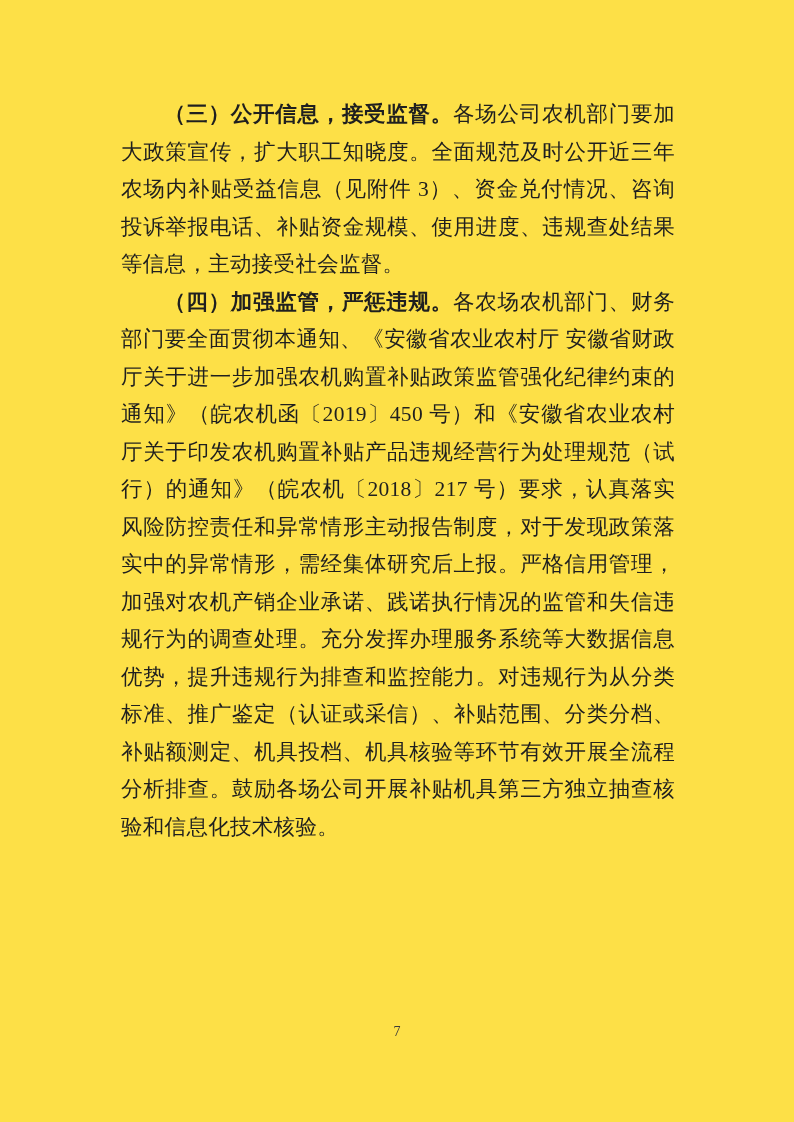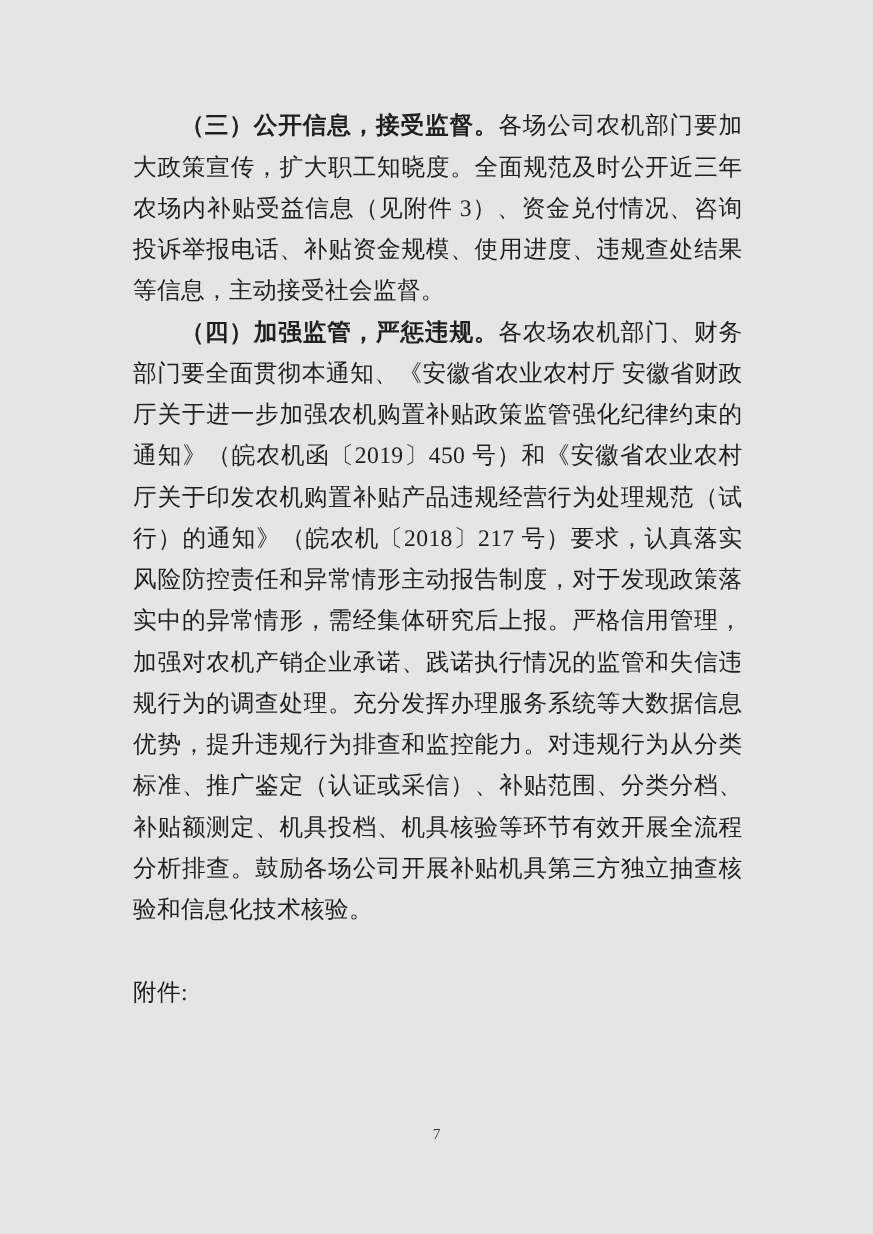--- a/index.html
+++ b/index.html
@@ -4,21 +4,21 @@
 <style>
   html, body {
     margin: 0;
     padding: 0;
     background: #ffffff;
   }
   .page {
     position: relative;
     width: 794px;
     height: 1122px;
-    background: #e5e5e5;
+    background: #fde047;
     overflow: hidden;
     font-family: "Liberation Serif", "DejaVu Serif", serif;
     color: #1f1f1f;
   }
   .doc-body {
     position: absolute;
     left: 121px;
     top: 96px;
     width: 554px;
     font-size: 21.5px;
@@ -62,19 +62,18 @@
 <body>
 
 <div class="page">
   <div class="doc-body">
 
     <p class="para"><span class="lead">（三）公开信息，接受监督。</span><span>各场公司农机部门要加大政策宣传，扩大职工知晓度。全面规范及时公开近三年农场内补贴受益信息（见附件 3）、资金兑付情况、咨询投诉举报电话、补贴资金规模、使用进度、违规查处结果等信息，主动接受社会监督。</span></p>
 
     <p class="para"><span class="lead">（四）加强监管，严惩违规。</span><span>各农场农机部门、财务部门要全面贯彻本通知、《安徽省农业农村厅 安徽省财政厅关于进一步加强农机购置补贴政策监管强化纪律约束的通知》（皖农机函〔2019〕450 号）和《安徽省农业农村厅关于印发农机购置补贴产品违规经营行为处理规范（试行）的通知》（皖农机〔2018〕217 号）要求，认真落实风险防控责任和异常情形主动报告制度，对于发现政策落实中的异常情形，需经集体研究后上报。严格信用管理，加强对农机产销企业承诺、践诺执行情况的监管和失信违规行为的调查处理。充分发挥办理服务系统等大数据信息优势，提升违规行为排查和监控能力。对违规行为从分类标准、推广鉴定（认证或采信）、补贴范围、分类分档、补贴额测定、机具投档、机具核验等环节有效开展全流程分析排查。鼓励各场公司开展补贴机具第三方独立抽查核验和信息化技术核验。</span></p>
 
 
-    <p class="attach-label">附件:</p>
 
 
   </div>
 
   <div class="page-number">7</div>
 </div>
 
 </body></html>

